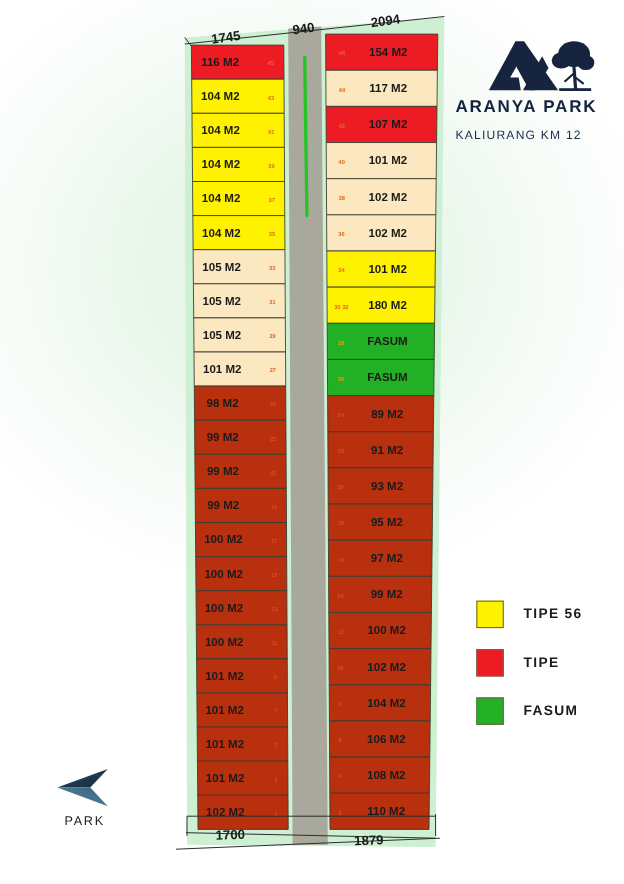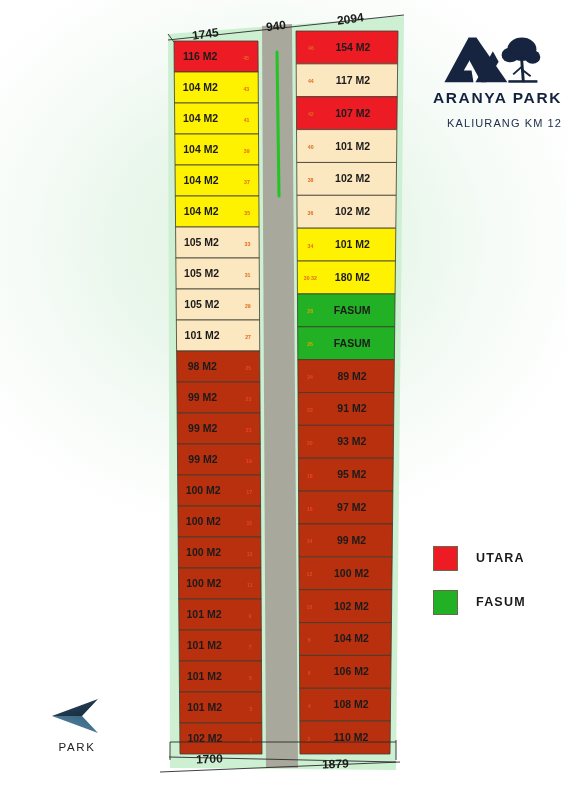--- a/index.html
+++ b/index.html
@@ -22,21 +22,21 @@
     font-family: "Liberation Sans", sans-serif;
     font-weight: bold;
     font-size: 12px;
     color: #1a1a1a;
     white-space: nowrap;
   }
 
   
   .brand {
     position: absolute; left: 414px; top: 24px;
-    width: 148px; text-align: right;
+    width: 148px; text-align: left;
   }
   .brand-mark { width: 100%; height: 62px; display: block; }
   .brand-name {
     font-size: 15.5px; font-weight: bold; letter-spacing: 1.6px;
     color: #13233f; margin-top: 3px;
     font-family: "Liberation Sans", sans-serif;
   }
   .brand-sub {
     font-size: 11px; letter-spacing: 1.1px; color: #20304b;
     margin-top: 10px;
@@ -246,22 +246,26 @@
     <path d="M108 33 L110 60 L113 60 L111 33 Z" fill="#16243f"></path>
     <path d="M110 44 L101 52 M110 47 L119 54" stroke="#16243f" stroke-width="2" fill="none"></path>
     <rect x="96" y="58" width="30" height="2.6" fill="#16243f"></rect>
   </svg>
   <div class="brand-name">ARANYA PARK</div>
   <div class="brand-sub">KALIURANG KM 12</div>
 </div>
 
 <div class="legend">
   <div class="legend-row">
+    <span class="legend-swatch" style="background:#fff200"></span>
+    <span class="legend-label">TIPE 56</span>
+  </div>
+  <div class="legend-row">
     <span class="legend-swatch" style="background:#ed1c24"></span>
-    <span class="legend-label">UTARA</span>
+    <span class="legend-label">TIPE</span>
   </div>
   <div class="legend-row">
     <span class="legend-swatch" style="background:#22b024"></span>
     <span class="legend-label">FASUM</span>
   </div>
 </div>
 
 <div class="compass">
   <svg width="58" height="40" viewBox="0 0 58 40">
     <defs>

